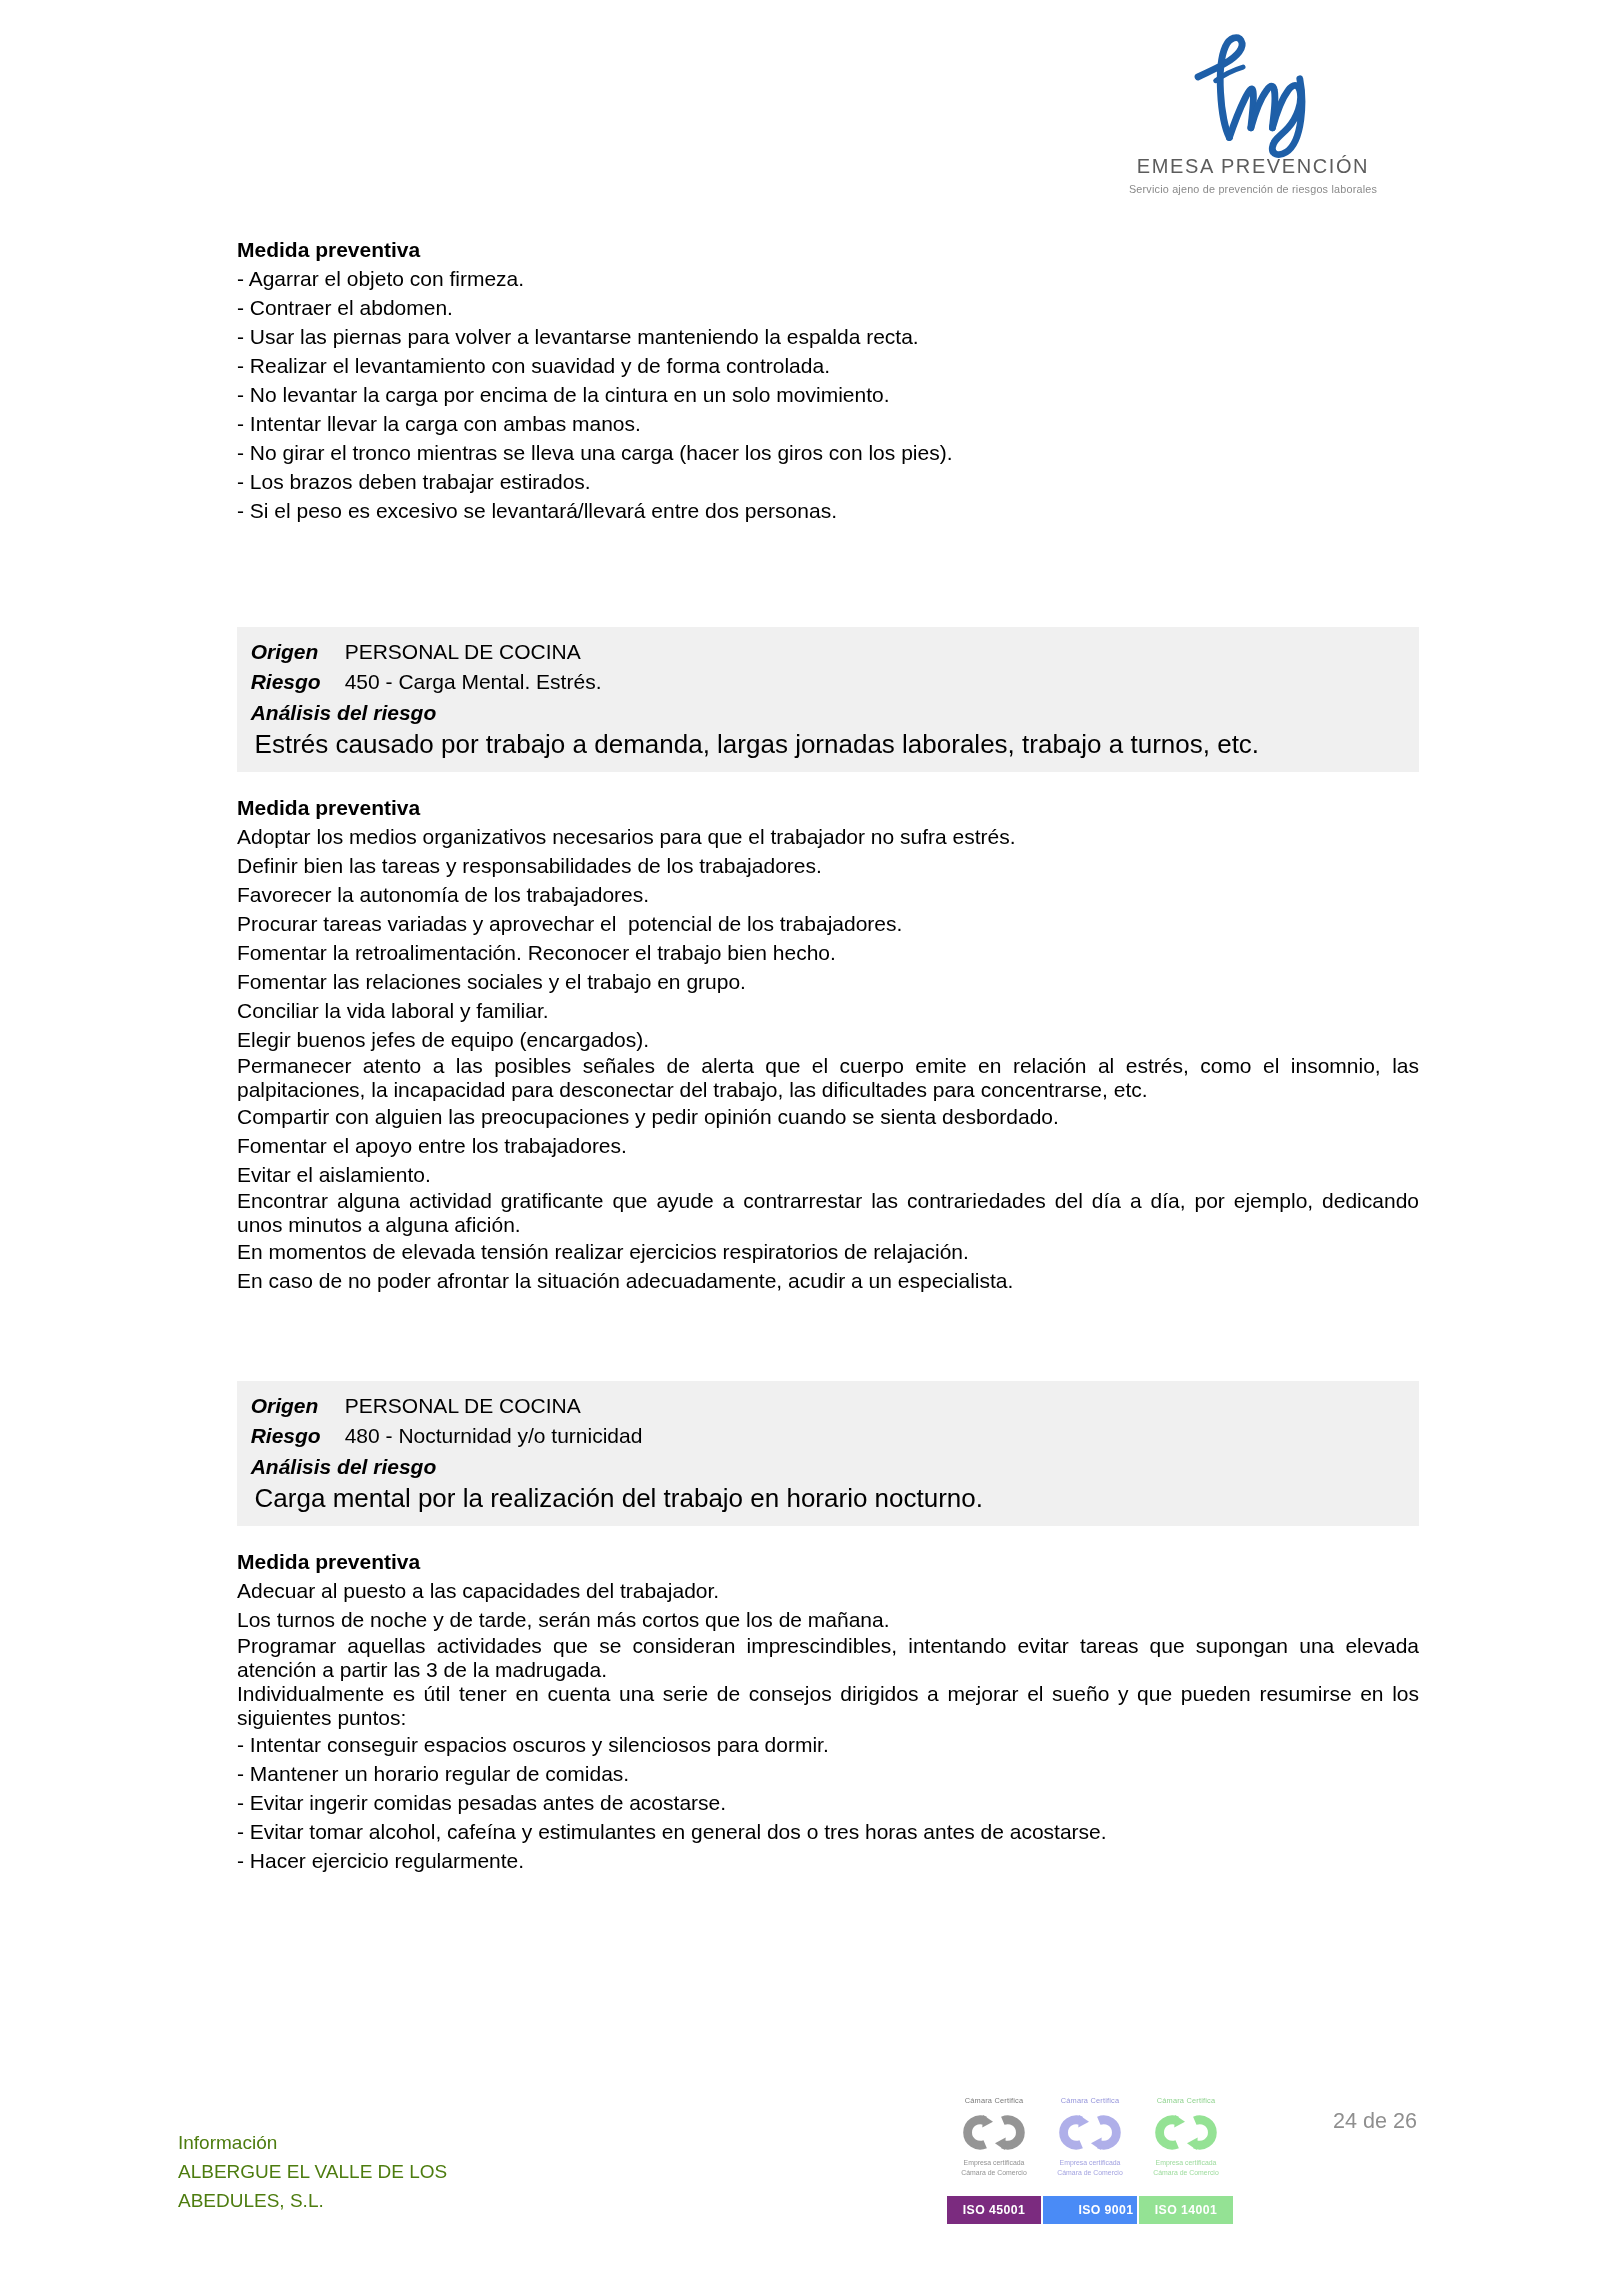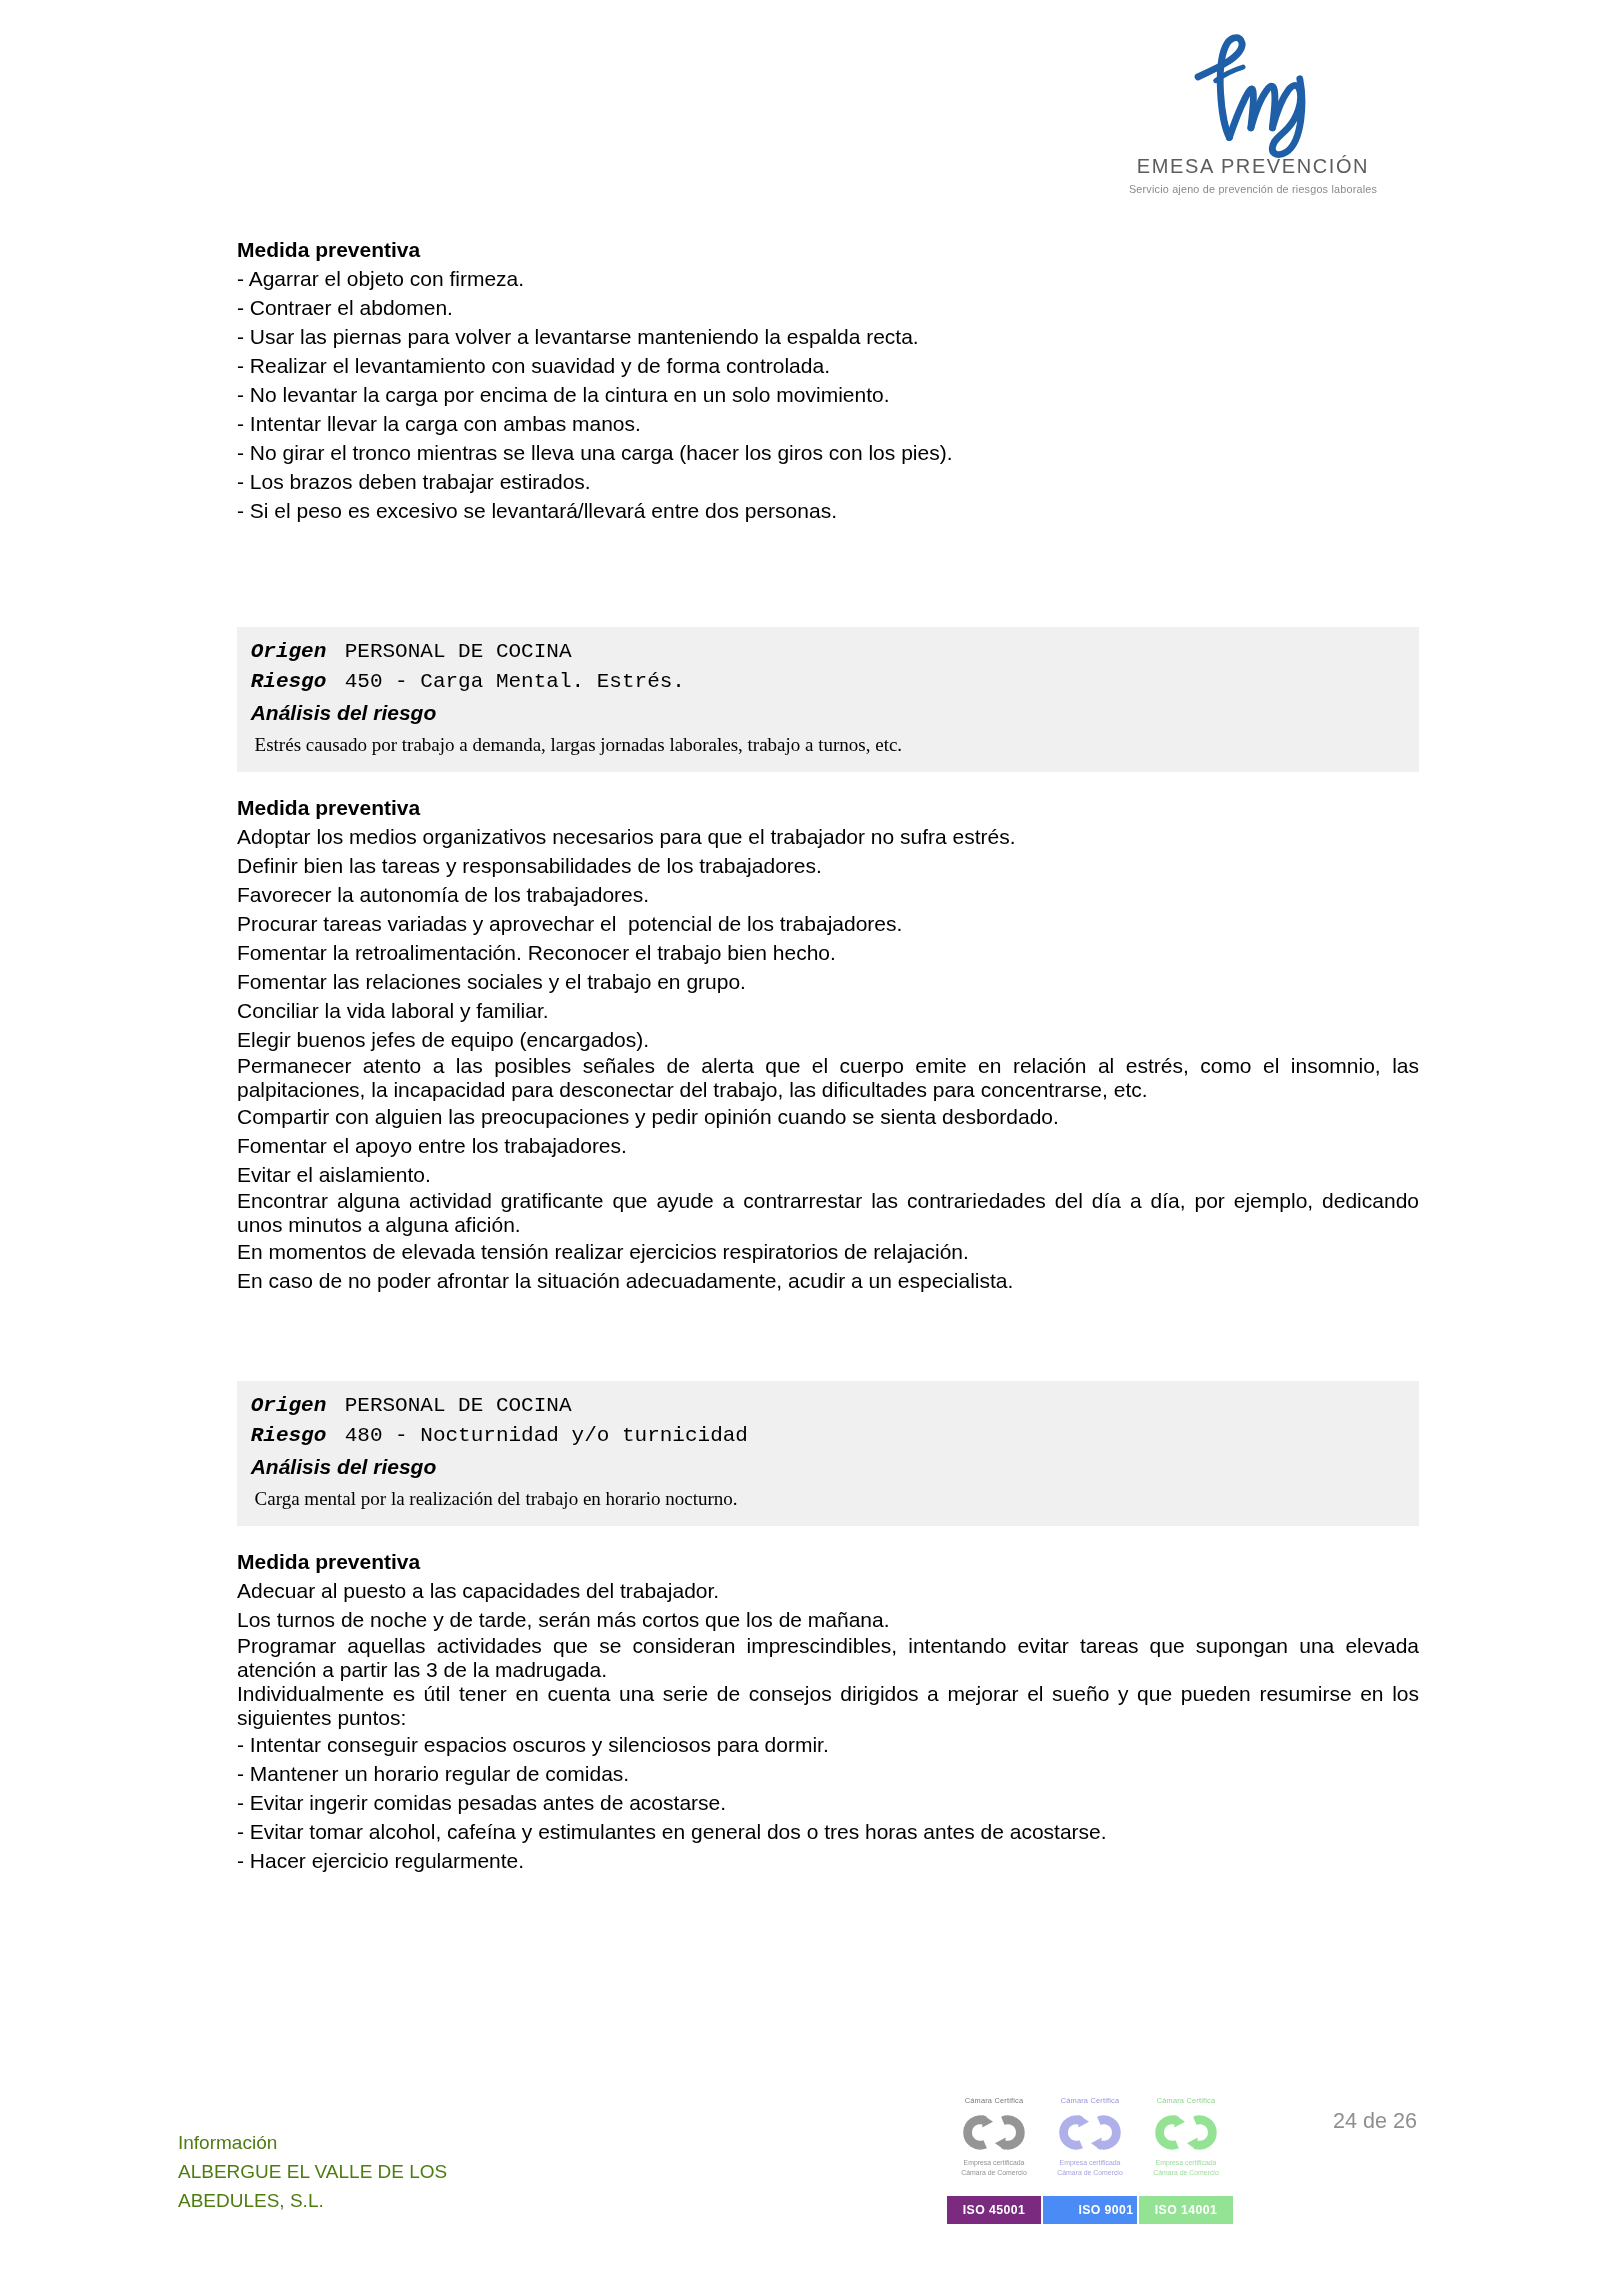--- a/index.html
+++ b/index.html
@@ -95,44 +95,42 @@
   .riskbox {
     background: #f0f0f0;
     padding: 9.8px 0 11.8px 0;
     width: 1182px;
   }
   .riskrow {
     display: flex;
     align-items: flex-start;
     padding: 0 0 0 13.7px;
     line-height: 30px;
-    font-family: Liberation Mono, monospace;
   }
   .risklabel {
     font-weight: bold;
     font-style: italic;
     font-size: 21px;
     width: 94px;
     flex: 0 0 94px;
   }
   .riskvalue {
     font-size: 21px;
   }
   .riskhead {
     font-weight: bold;
     font-style: italic;
     font-size: 21px;
     padding: 0 0 0 13.7px;
     line-height: 32px;
   }
   .riskbody {
-    font-size: 19px;
+    font-size: 26px;
     padding: 0 0 0 17.6px;
     line-height: 31px;
-    font-family: Liberation Serif, serif;
   }
 
   
   .footer {
     position: absolute;
     left: 0;
     bottom: 0;
     width: 1620px;
     height: 225px;
   }

